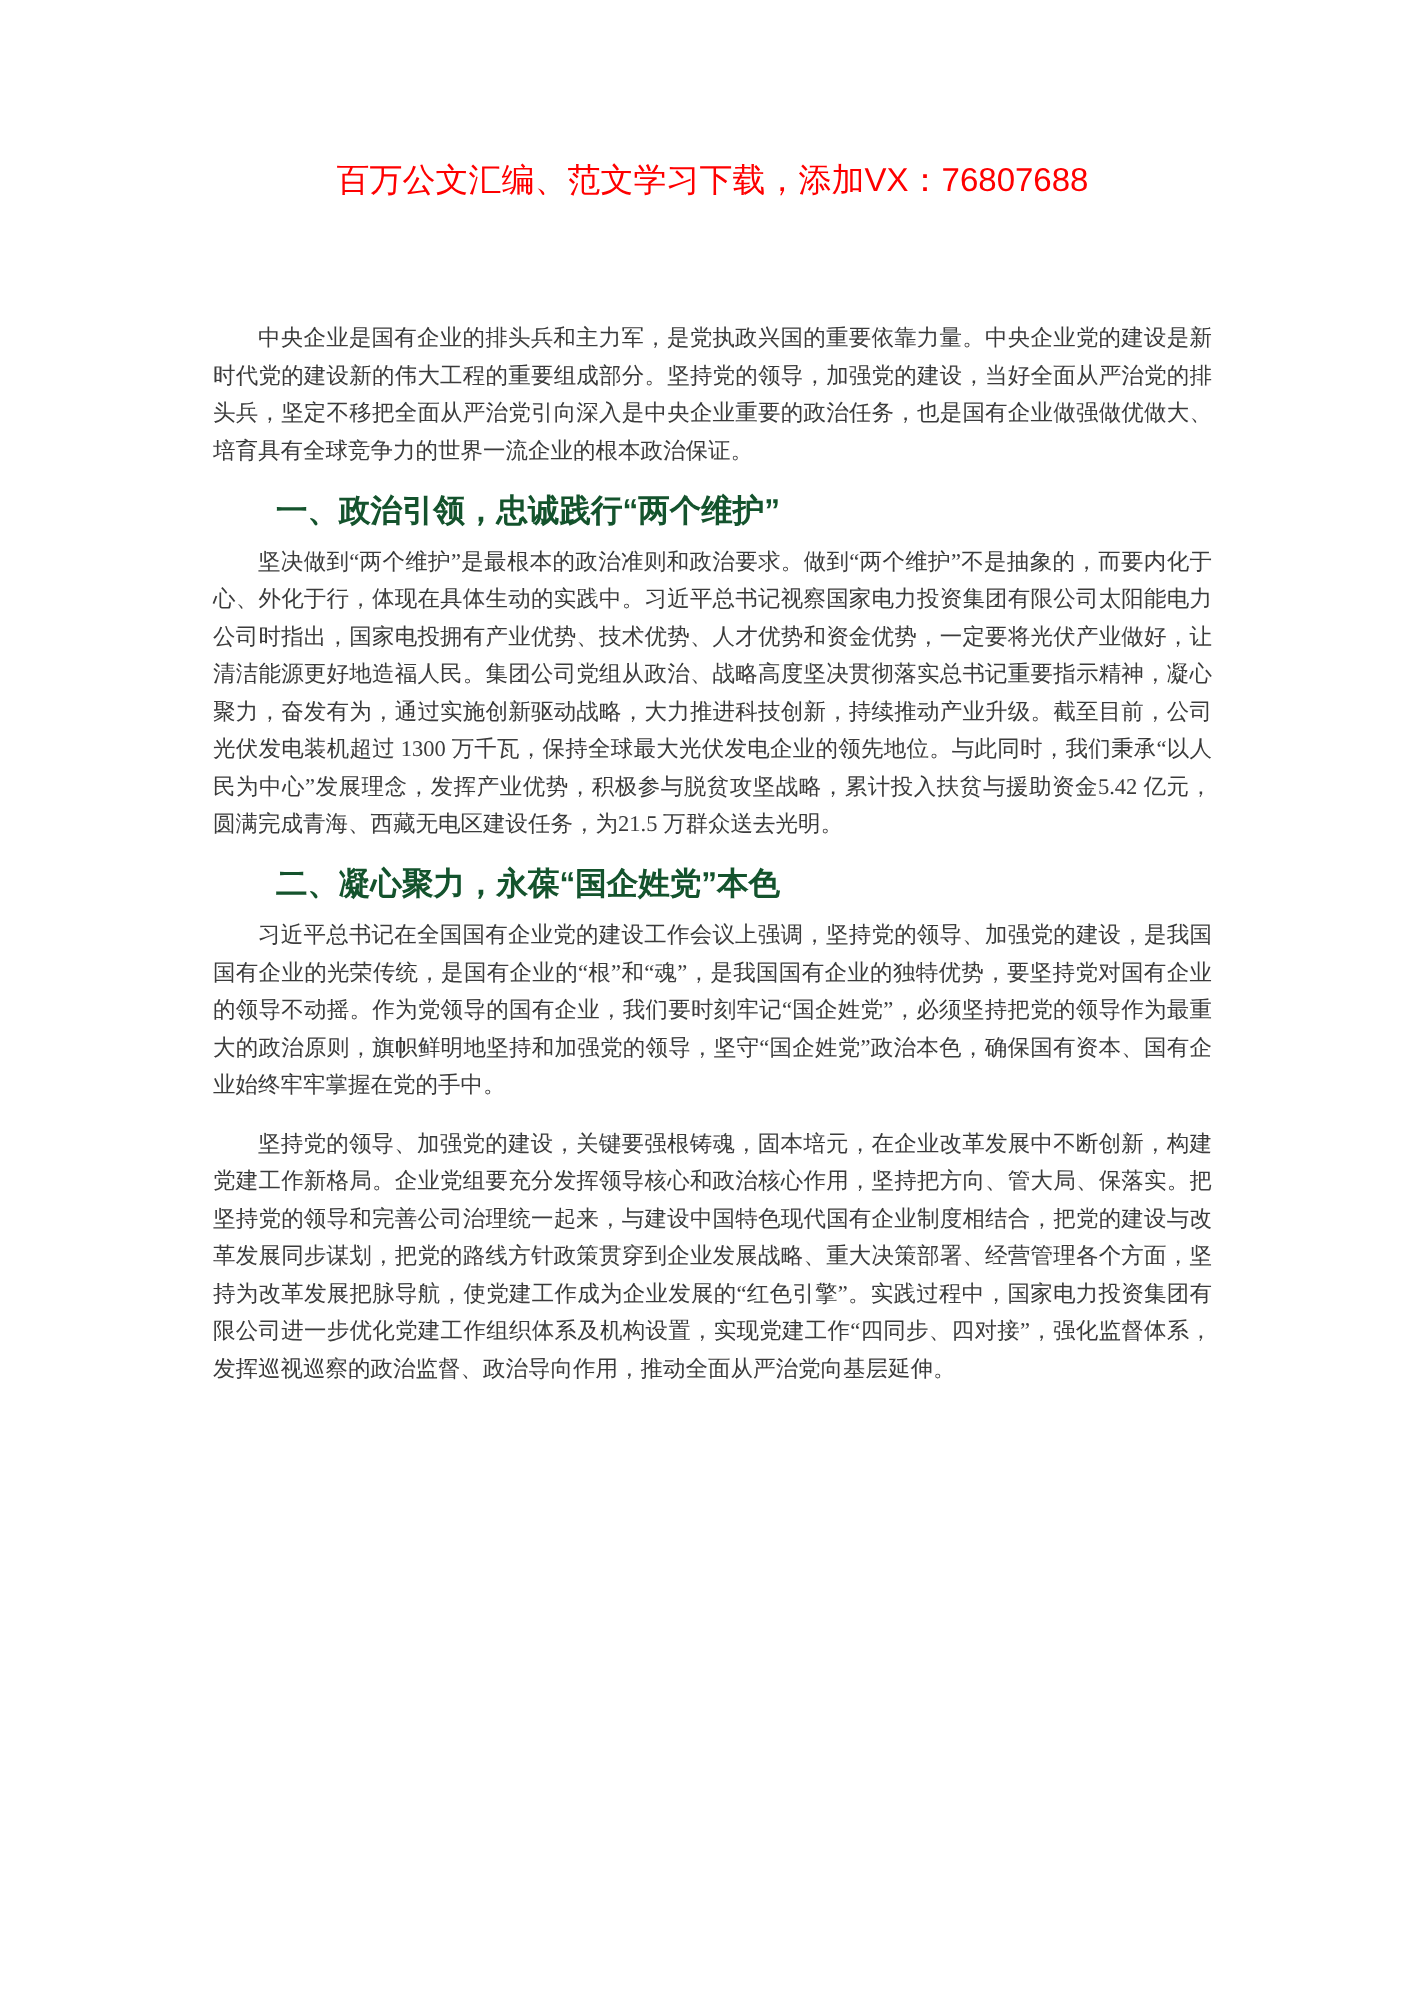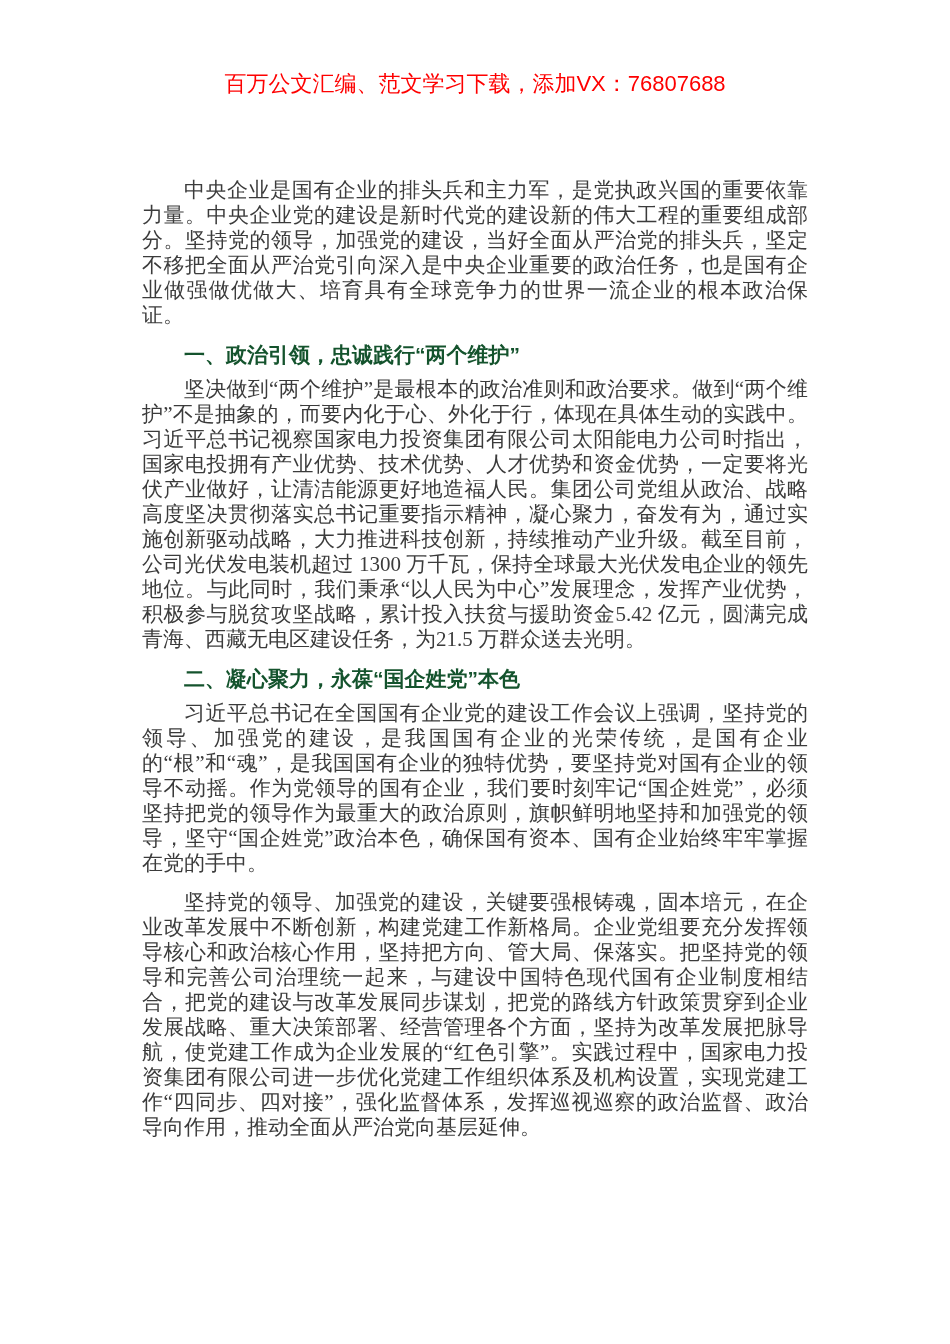--- a/index.html
+++ b/index.html
@@ -9,32 +9,32 @@
   }
   .page {
     position: relative;
     width: 950px;
     height: 1344px;
     background: #ffffff;
     overflow: hidden;
     box-sizing: border-box;
   }
   .promo {
-    margin-top: 70px;
+    margin-top: 106px;
     text-align: center;
     color: #fe0000;
     font-size: 22px;
     line-height: 28px;
     font-family: "Liberation Sans", "DejaVu Sans", sans-serif;
   }
   .content {
     margin: 80px 142px 0 142px;
   }
   .para {
-    font-size: 21px;
+    font-size: 15px;
     line-height: 25px;
     margin: 0 0 14px 0;
     text-indent: 2em;
     text-align: justify;
     color: #3b3b3b;
     font-family: "Liberation Serif", "DejaVu Serif", serif;
   }
   .heading {
     font-size: 21px;
     line-height: 25px;

